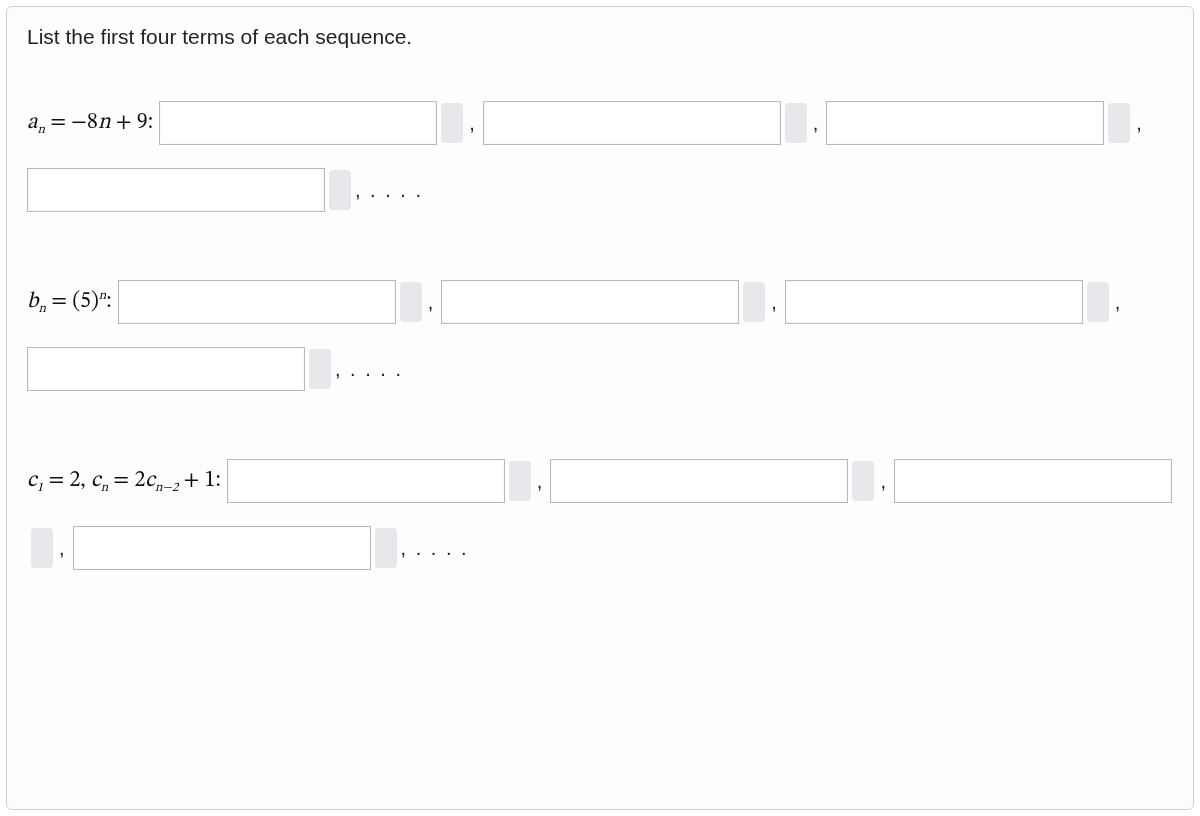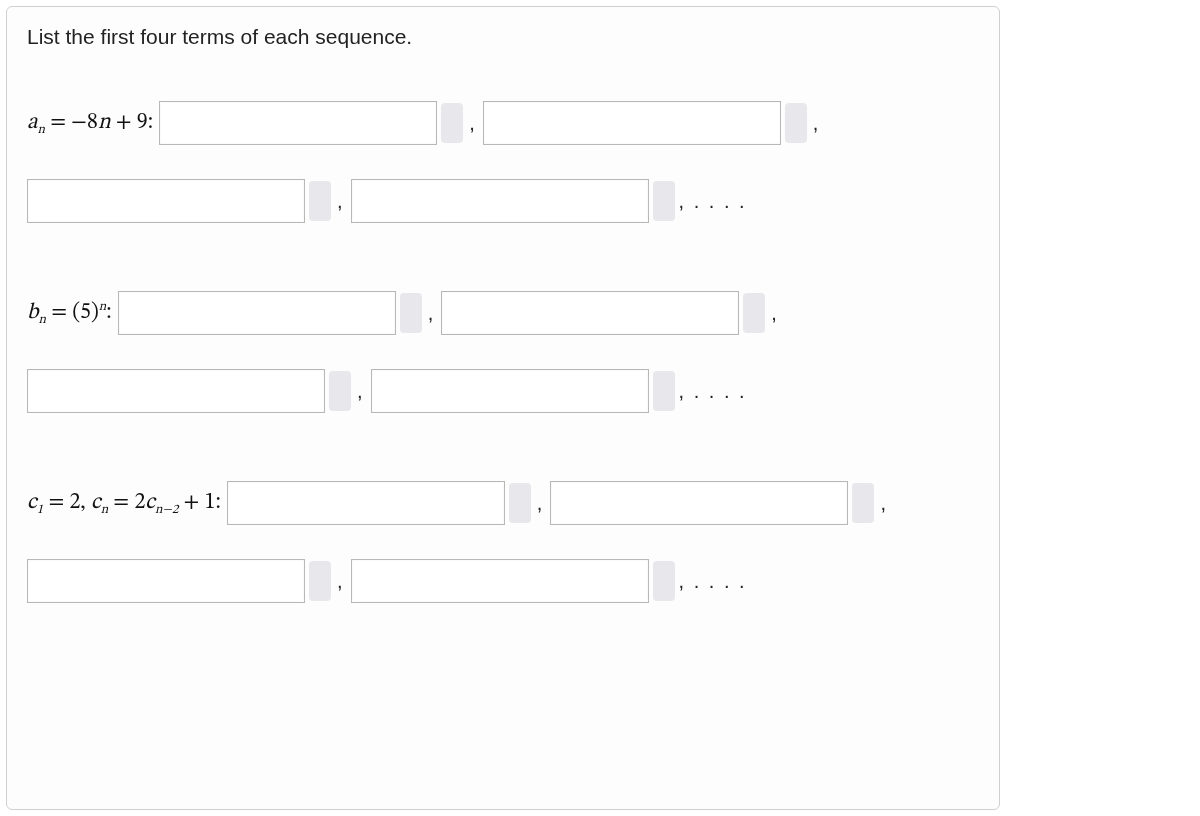--- a/index.html
+++ b/index.html
@@ -7,36 +7,36 @@
     margin: 0;
     padding: 6px;
     font-family: Arial, Helvetica, sans-serif;
     background: #fff;
   }
   .panel {
     border: 1px solid #d0d0d0;
     border-radius: 6px;
     background: #fdfdfd;
     padding: 18px 20px 14px 20px;
-    width: 994px;
+    width: 1188px;
     height: 804px;
   }
   .prompt {
     font-size: 21px;
     color: #222;
     margin-bottom: 52px;
   }
   .seq-block {
     margin-bottom: 68px;
   }
   .row {
     display: flex;
     flex-wrap: wrap;
     align-items: center;
-    row-gap: 34px;
+    row-gap: 23px;
   }
   .formula {
     font-family: "Cambria Math", "STIX Two Math", "Times New Roman", serif;
     font-size: 22px;
     color: #111;
     margin-right: 6px;
     white-space: nowrap;
   }
   .formula .sub {
     font-size: 13px;

